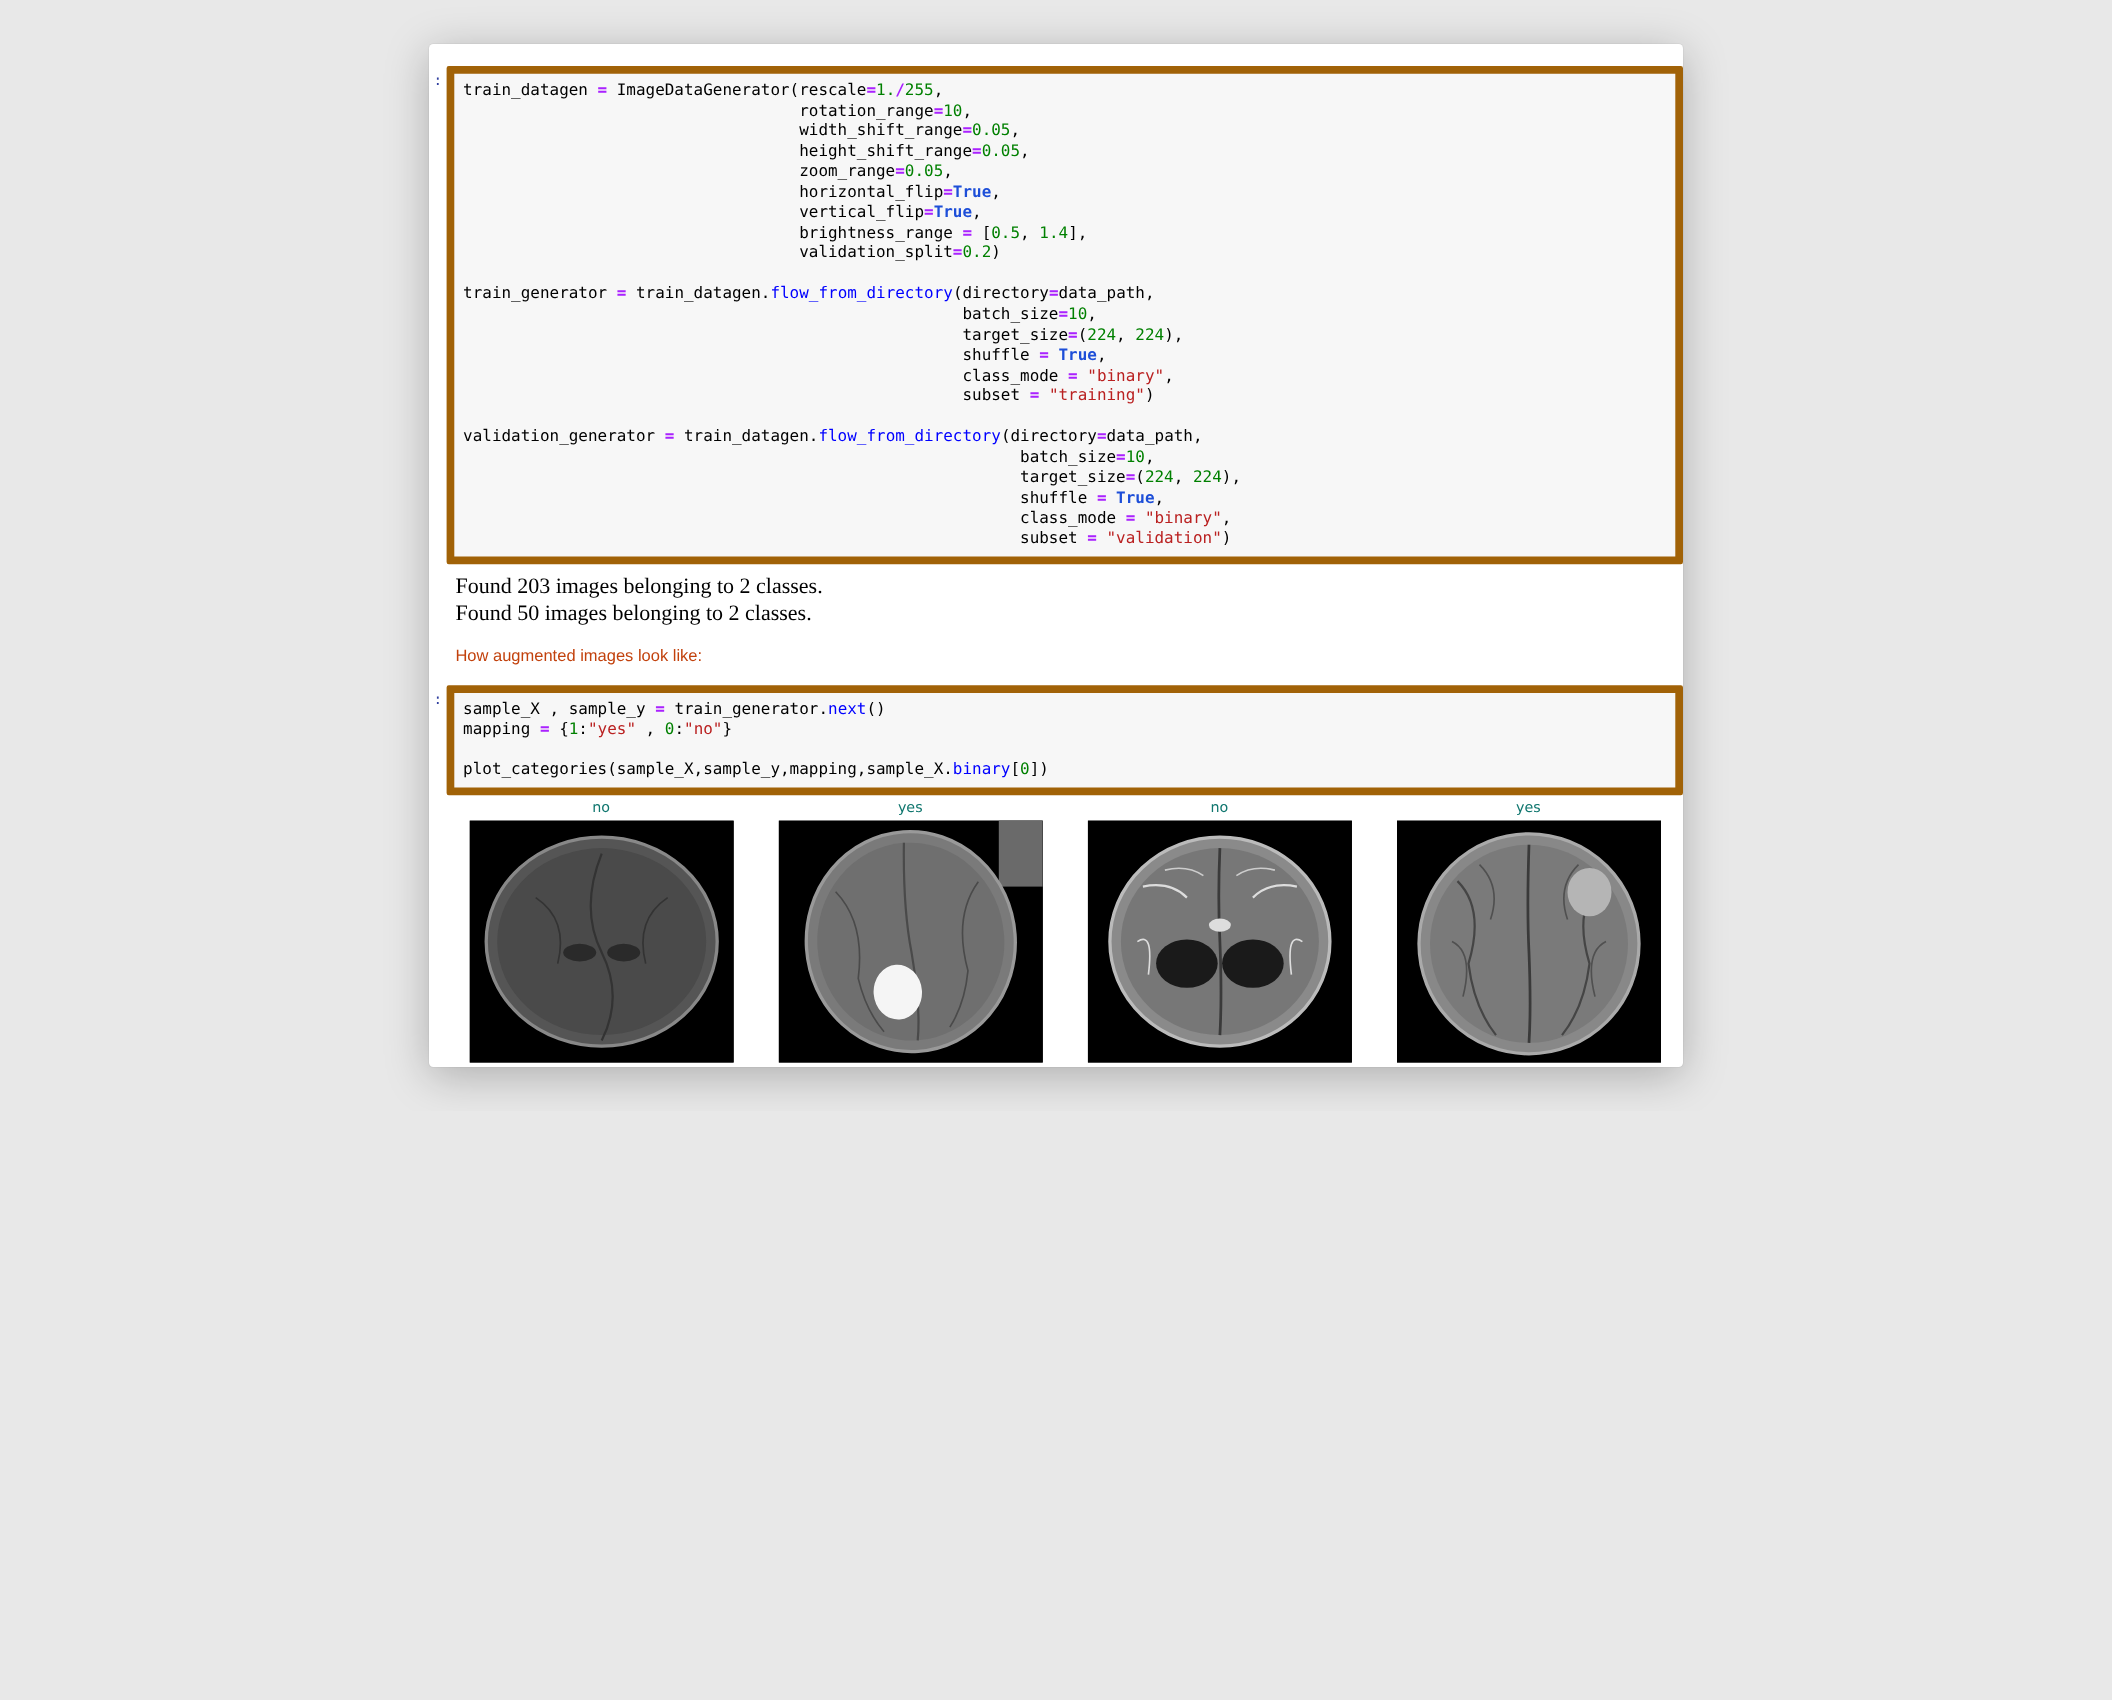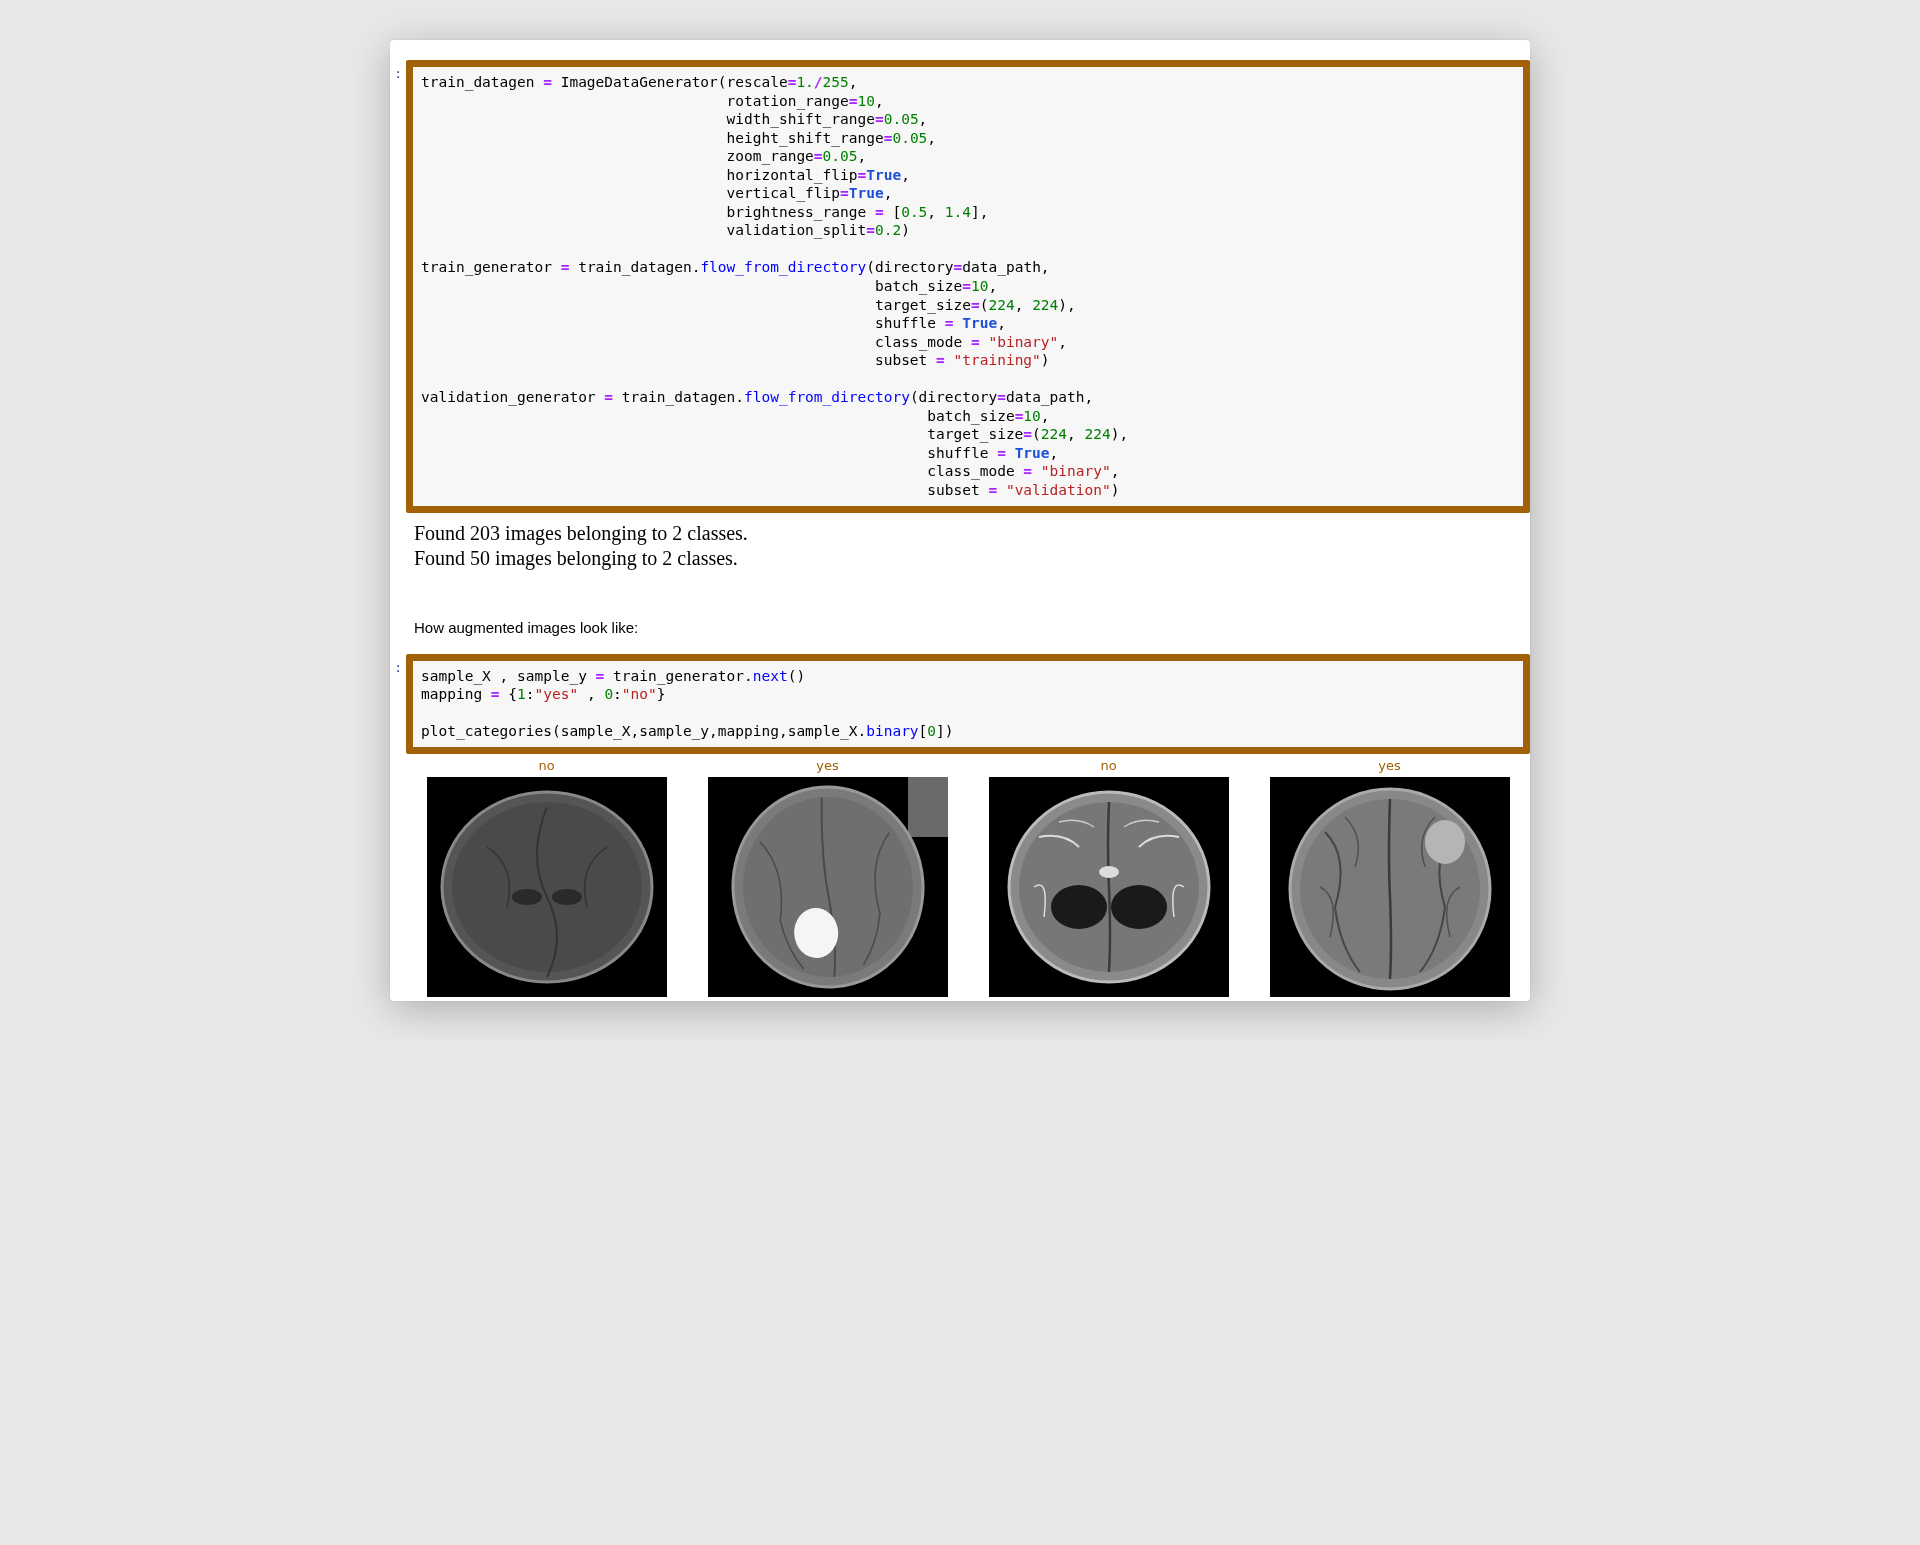--- a/index.html
+++ b/index.html
@@ -53,22 +53,21 @@
       font-size: 20px;
       line-height: 1.28;
       white-space: pre;
       color: #000;
     }
     .markdown-cell .md-area {
       flex: 1;
       padding: 8px 8px 14px 8px;
       font-family: -apple-system, BlinkMacSystemFont, "Segoe UI", Helvetica, Arial, sans-serif;
       font-size: 15px;
-      color: #000000;
-      margin-top: 31px;
+      color: #c2410c;
     }
     
     .tok-op  { color: #AA22FF; font-weight: bold; }   
     .tok-num { color: #008000; }                      
     .tok-kw  { color: #1d4ed8; font-weight: bold; }   
     .tok-str { color: #BA2121; }                      
     .tok-fn  { color: #0000FF; }
 
     .img-row {
       display: flex;
@@ -78,21 +77,21 @@
     }
     .img-row .img-col {
       flex: 1;
       display: flex;
       flex-direction: column;
       align-items: center;
     }
     .img-title {
       font-family: "DejaVu Sans", Arial, sans-serif;
       font-size: 13px;
-      color: #a16207;
+      color: #0f766e;
       margin-bottom: 4px;
       text-align: center;
     }
     .brain-svg {
       width: 240px;
       height: 220px;
       background: #000;
     }
   </style>
 </head>

